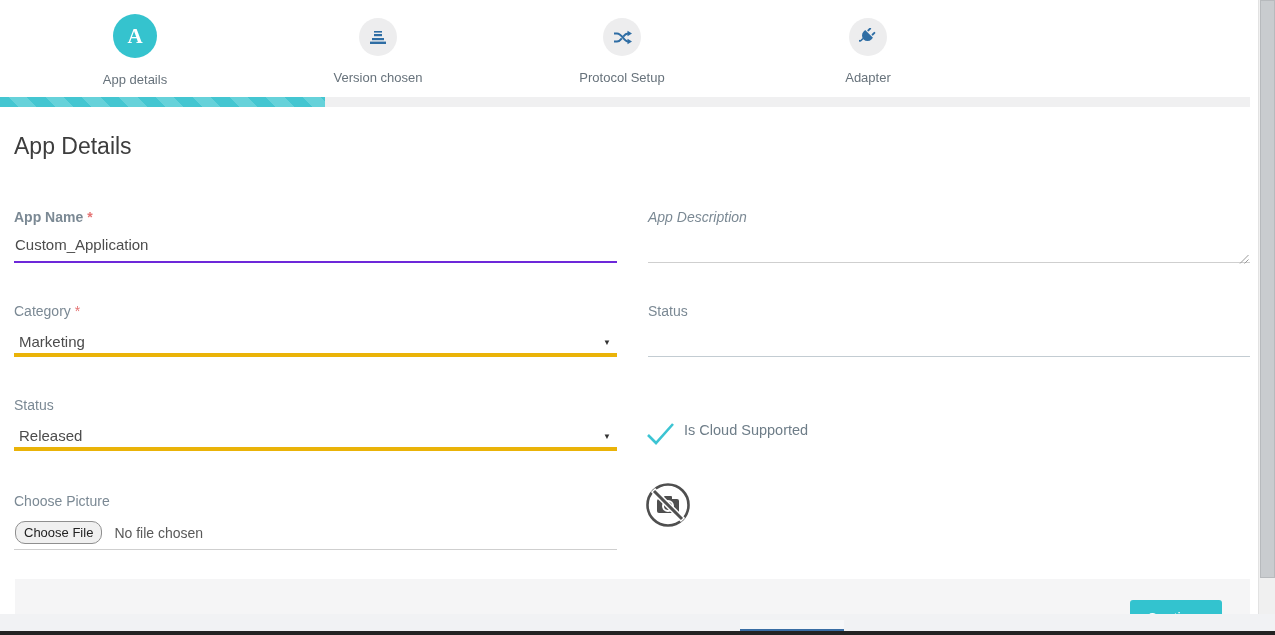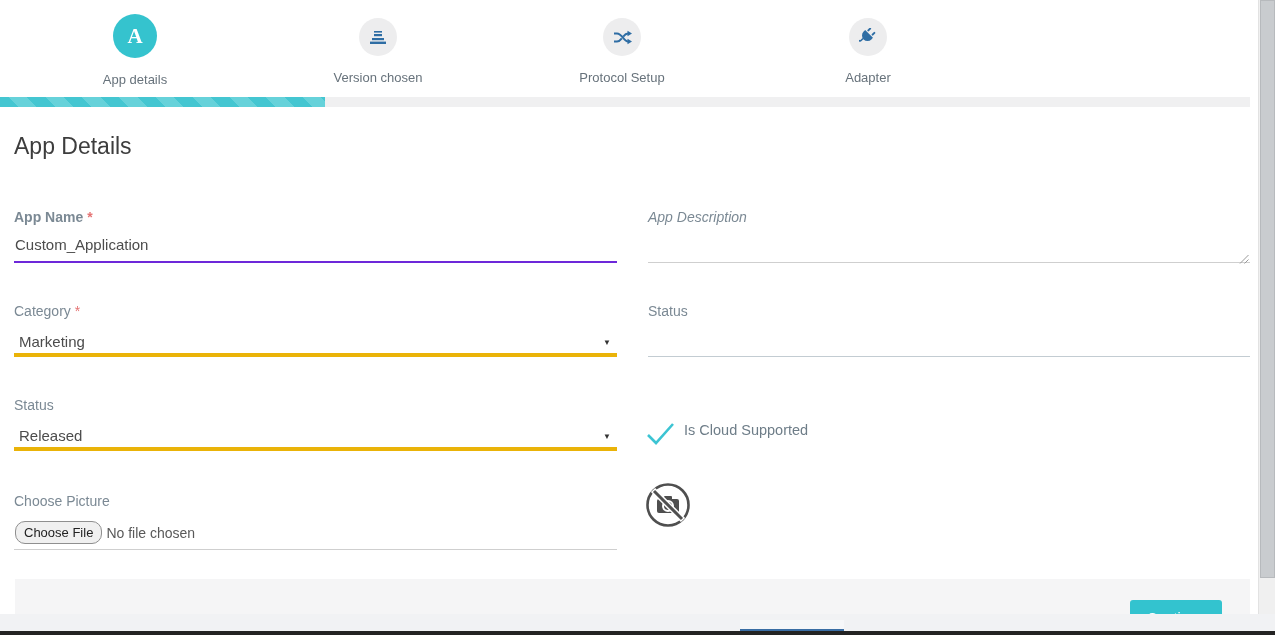--- a/index.html
+++ b/index.html
@@ -45,21 +45,21 @@
   .stage-input { position: absolute; left: 648px; top: 329px; width: 602px; height: 28px; border: none;
      border-bottom: 1px solid #c3ccd2; outline: none; background: transparent;
      font-family: "Liberation Sans", sans-serif; font-size: 15px; color: #4c4c4c; }
 
   .cloud-row { position: absolute; left: 646px; top: 422px; display: flex; align-items: flex-start; }
   .cloud-label { margin-left: 9px; font-size: 14.5px; color: #6e7d88; }
 
   .file-row { position: absolute; left: 15px; top: 521px; display: flex; align-items: center; cursor: pointer; }
   .file-btn { border: 1px solid #8f8f8f; border-radius: 10px; background: #f0f0f0; font-family: "Liberation Sans", sans-serif;
      font-size: 13px; color: #222; padding: 3px 8px; }
-  .file-status { margin-left: 4px; font-size: 14px; color: #595959; }
+  .file-status { margin-left: 12px; font-size: 14px; color: #595959; }
   .file-underline { position: absolute; left: 14px; top: 522px; width: 603px; height: 28px; border-bottom: 1px solid #cfcfcf; }
 
   .camera-icon { position: absolute; left: 644px; top: 481px; }
 
   
   .footer-strip { position: absolute; left: 15px; top: 579px; width: 1235px; height: 35px; background: #f5f5f6; }
   .continue-btn { position: absolute; left: 1130px; top: 600px; width: 92px; height: 36px; background: #33c3cf;
      border: none; border-radius: 3px; color: #fff; font-family: "Liberation Sans", sans-serif; font-size: 14.5px; cursor: pointer; }
 
   

